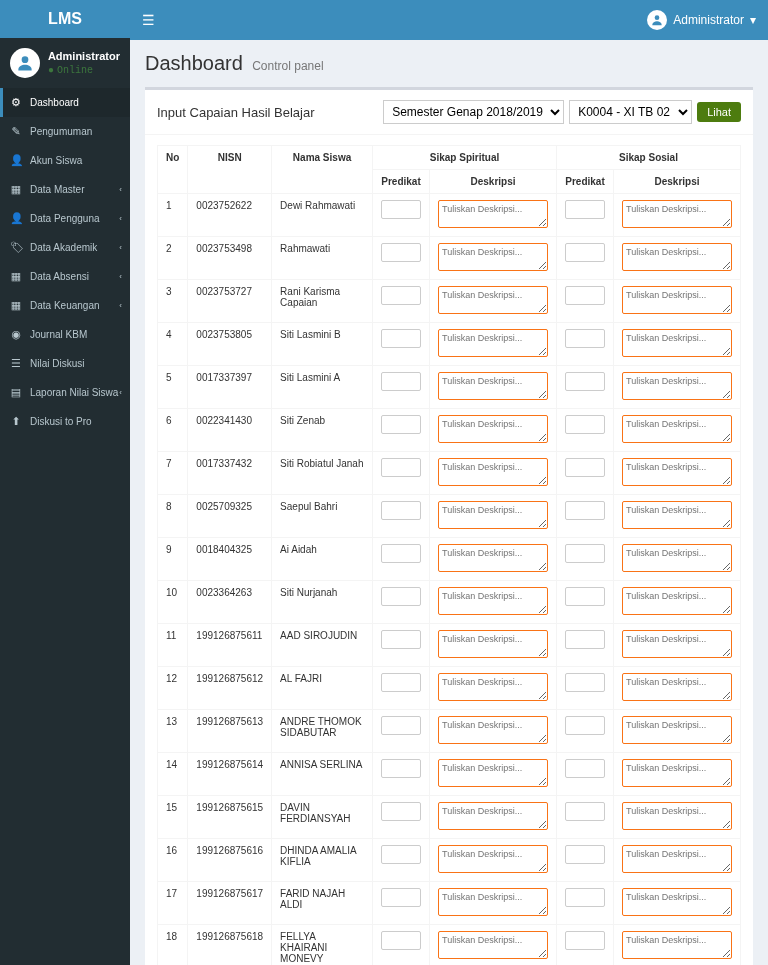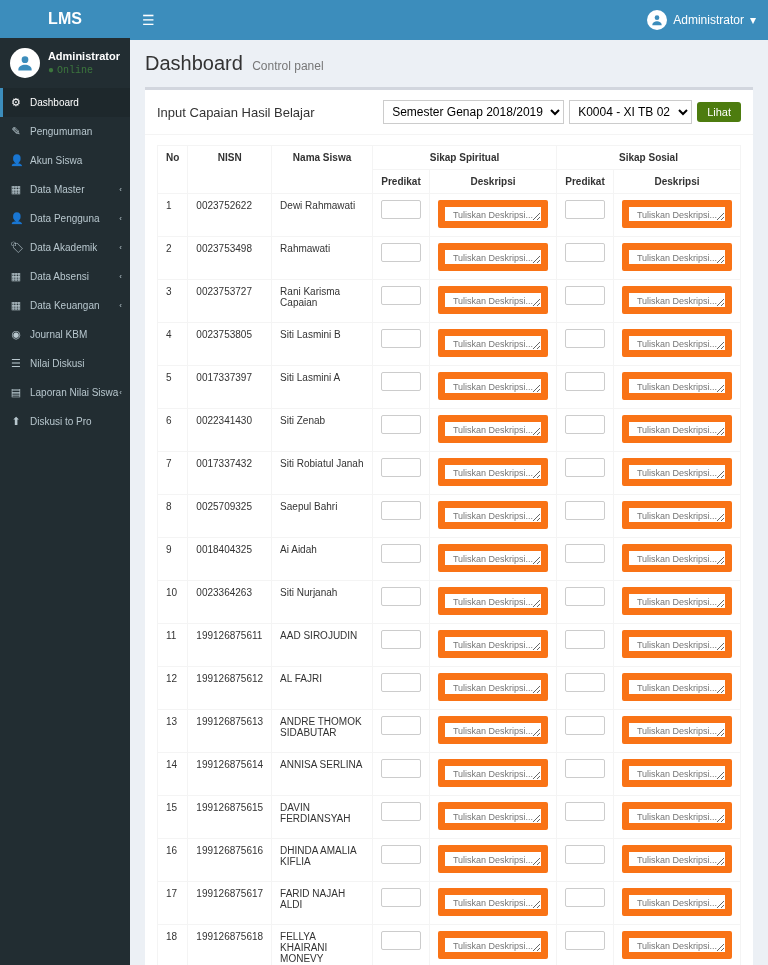--- a/index.html
+++ b/index.html
@@ -35,21 +35,21 @@
 .box-tools { display: flex; gap: 5px; align-items: center; }
 .box-tools select { font-size: 12px; padding: 3px 4px; border: 1px solid #ccc; background: #fff; }
 .btn { padding: 4px 10px; border: none; border-radius: 3px; cursor: pointer; font-size: 11px; }
 .btn-info { background: #4d7c0f; color: #fff; }
 .box-body { padding: 10px 12px; overflow-x: auto; }
 table { width: 100%; border-collapse: collapse; font-size: 10px; }
 th, td { border: 1px solid #f4f4f4; padding: 6px 8px; text-align: left; vertical-align: top; }
 th { background: #fff; font-weight: bold; text-align: center; }
 td { color: #333; }
 input.predikat { width: 40px; padding: 3px; border: 1px solid #ccc; border-radius: 2px; font-size: 10px; }
-textarea.deskripsi { width: 110px; height: 28px; padding: 3px; border: 7px solid #f97316; border-radius: 2px; font-size: 9px; resize: both; font-family: inherit; text-align: center; }
+textarea.deskripsi { width: 110px; height: 28px; padding: 3px; border: 1px solid #f97316; border-radius: 2px; font-size: 9px; resize: both; font-family: inherit; }
 </style>
 </head>
 <body>
 
 <div class="wrapper">
   <aside class="sidebar">
     <div class="logo">LMS</div>
     <div class="user-panel">
       <div class="avatar">
         <svg viewBox="0 0 24 24" fill="#3c8dbc">

